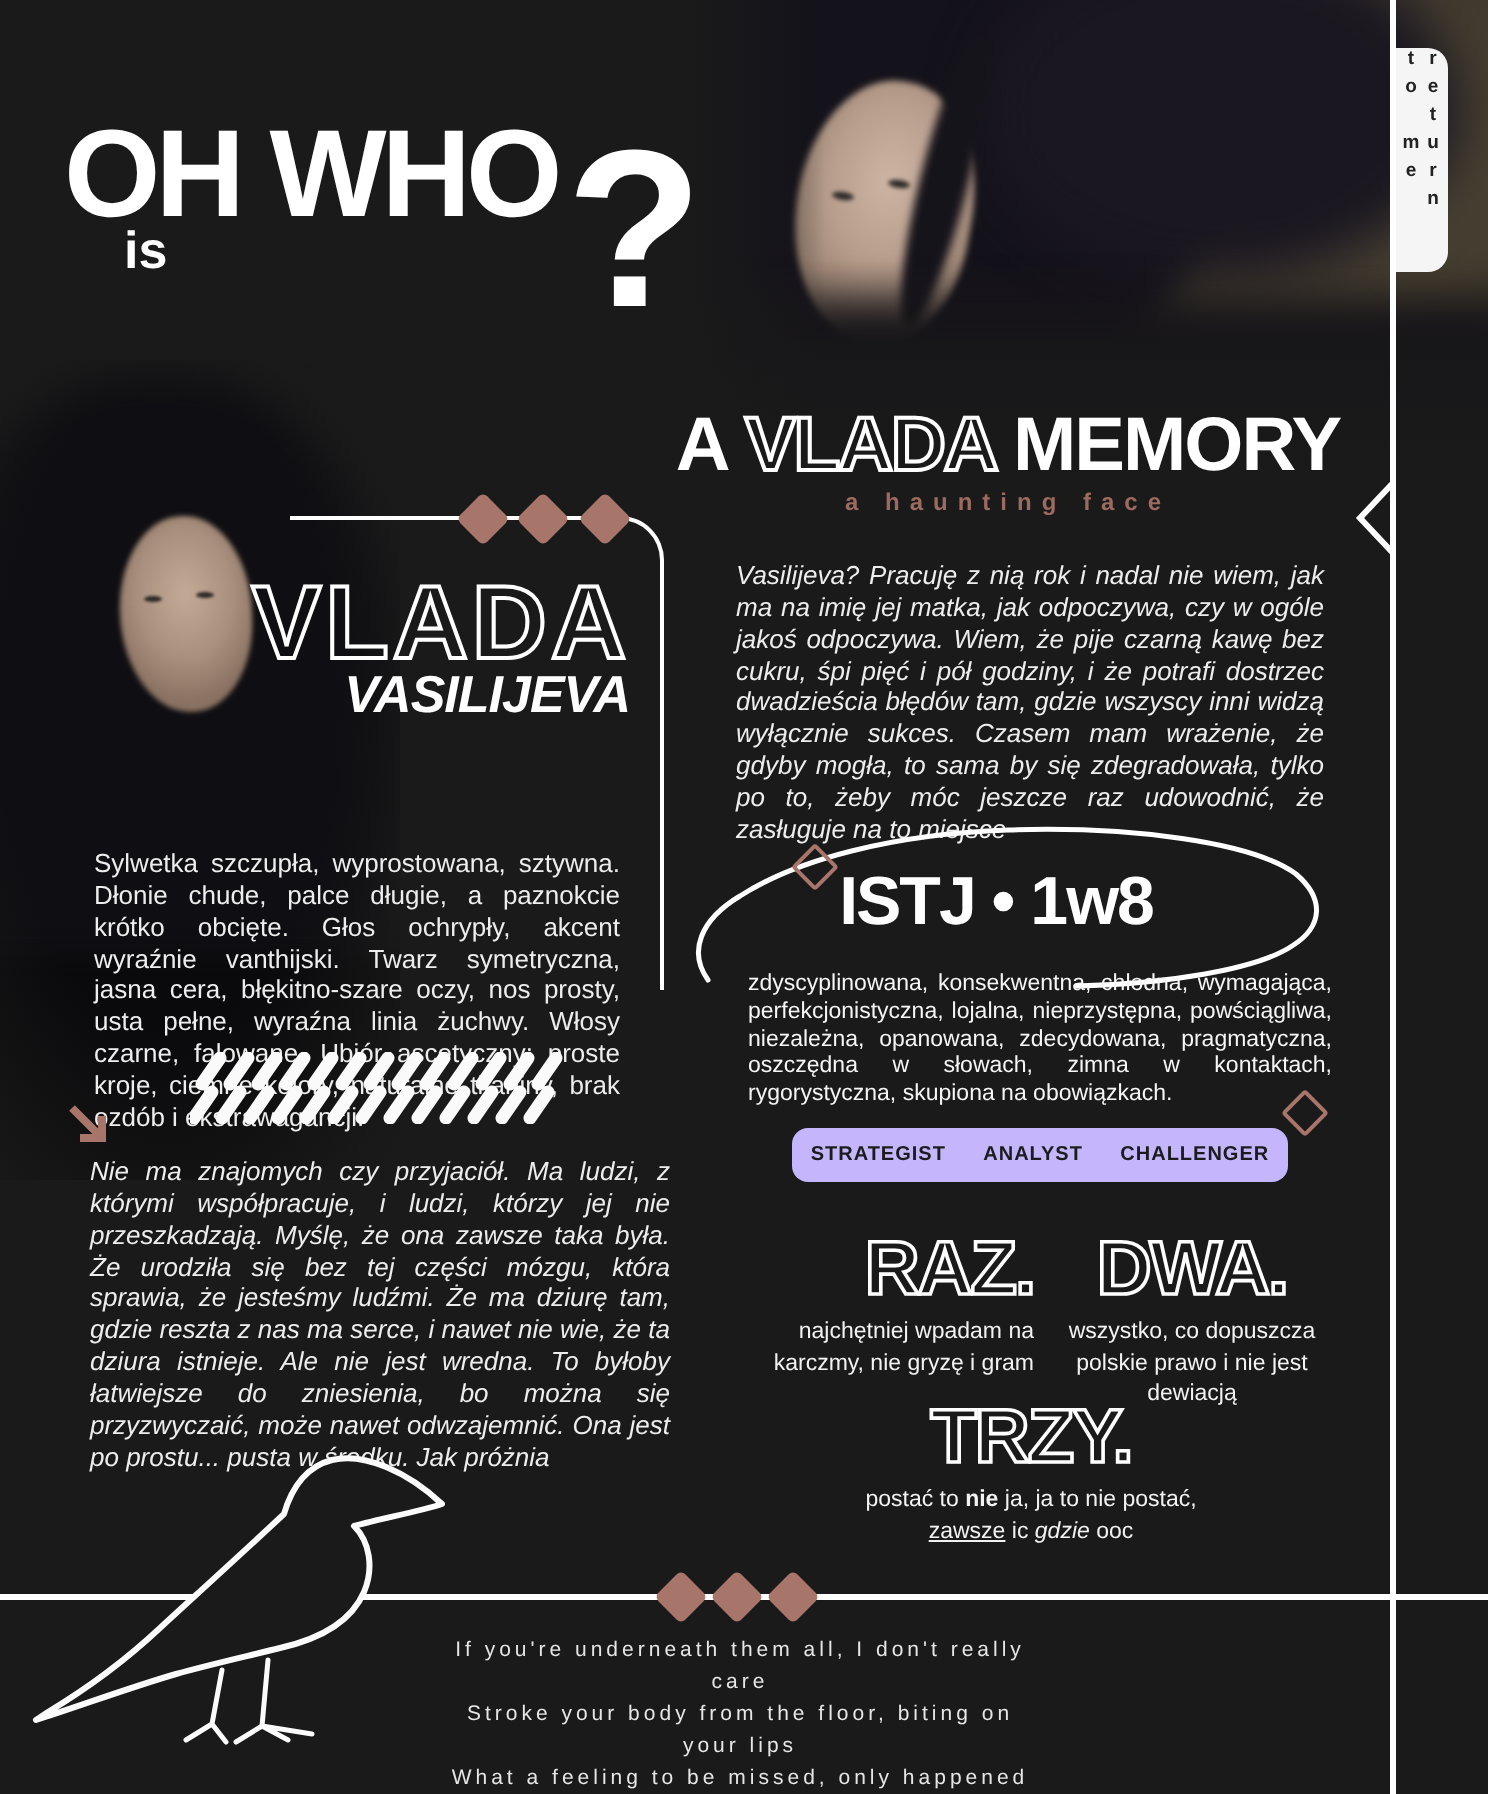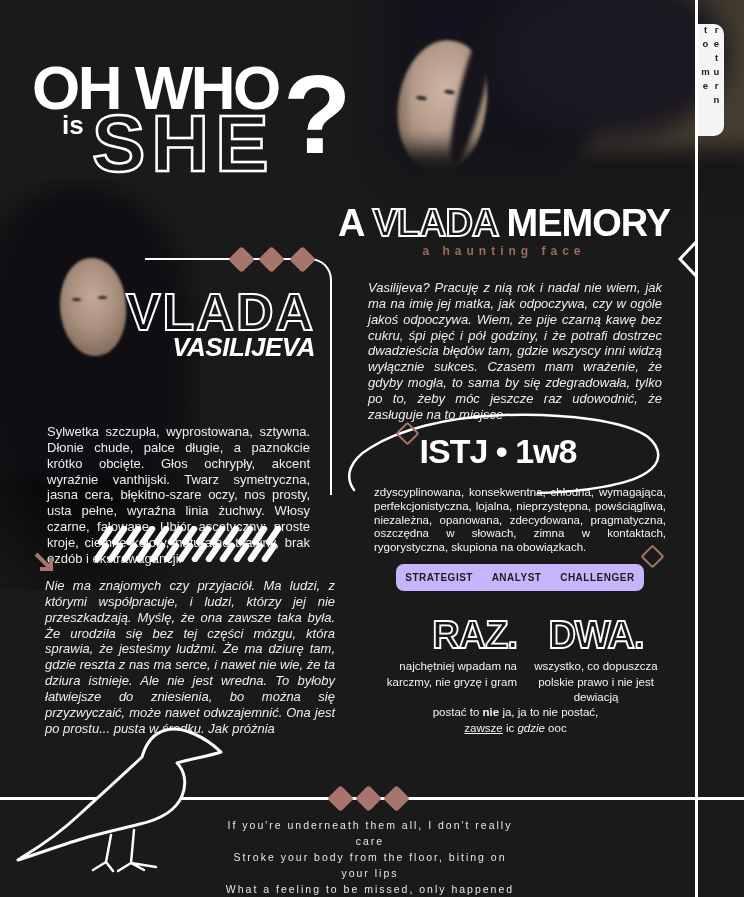--- a/index.html
+++ b/index.html
@@ -99,21 +99,20 @@
   <div class="return-tab">
     <span>return to me</span>
   </div>
 
   <svg class="abs" style="left:676px;top:240px;" width="22" height="38" viewBox="0 0 22 38">
     <polyline points="20,2 4,19 20,36" fill="none" stroke="#fff" stroke-width="3"></polyline>
   </svg>
 
   <div class="abs title-top">OH WHO</div>
   <div class="abs title-is">is</div>
-  <div class="abs title-she">SHE</div>
   <div class="abs title-q">?</div>
 
   <div class="abs memory-heading">
     <span class="solid">A</span>
     <span class="outline">VLADA</span>
     <span class="solid">MEMORY</span>
   </div>
   <div class="abs memory-sub">a haunting face</div>
   <div class="abs para italic memory-para">Vasilijeva? Pracuję z nią rok i nadal nie wiem, jak ma na imię jej matka, jak odpoczywa, czy w ogóle jakoś odpoczywa. Wiem, że pije czarną kawę bez cukru, śpi pięć i pół godziny, i że potrafi dostrzec dwadzieścia błędów tam, gdzie wszyscy inni widzą wyłącznie sukces. Czasem mam wrażenie, że gdyby mogła, to sama by się zdegradowała, tylko po to, żeby móc jeszcze raz udowodnić, że zasługuje na to miejsce</div>
 
@@ -154,20 +153,21 @@
 
   <div class="fact" style="left:357px;top:616px;width:160px;text-align:right;">
     <div class="fact-title">RAZ.</div>
     <div class="fact-caption">najchętniej wpadam na karczmy, nie gryzę i gram</div>
   </div>
   <div class="fact" style="left:515px;top:616px;width:162px;">
     <div class="fact-title">DWA.</div>
     <div class="fact-caption">wszystko, co dopuszcza polskie prawo i nie jest dewiacją</div>
   </div>
   <div class="fact" style="left:428px;top:700px;width:175px;">
+    <div class="fact-title">TRZY.</div>
     <div class="fact-caption"><span>postać to </span><span class="b">nie</span><span> ja, ja to nie postać,</span><br>
       <span class="u">zawsze</span><span> ic </span><span class="i">gdzie</span><span> ooc</span>
     </div>
   </div>
 
   <svg class="abs" style="left:16px;top:722px;" width="225" height="170" viewBox="0 0 225 170">
     <path d="M205,30 C188,14 166,4 150,8 C138,11 130,21 126,35 C110,50 88,70 64,92 C48,107 28,122 8,134 L2,138 C24,131 48,122 72,115 C90,110 108,106 124,102 C146,97 160,88 166,74 C171,62 169,49 161,41 C175,37 193,34 205,30 Z" fill="#1a1a1a" stroke="#fbfbfb" stroke-width="3" stroke-linejoin="round"></path>
     <path d="M95,113 L90,140 M90,140 L77,148 M90,140 L97,149 M118,108 L115,141 M115,141 L102,149 M115,141 L128,148 M115,141 L140,145" fill="none" stroke="#fbfbfb" stroke-width="2.5" stroke-linecap="round"></path>
   </svg>
 

